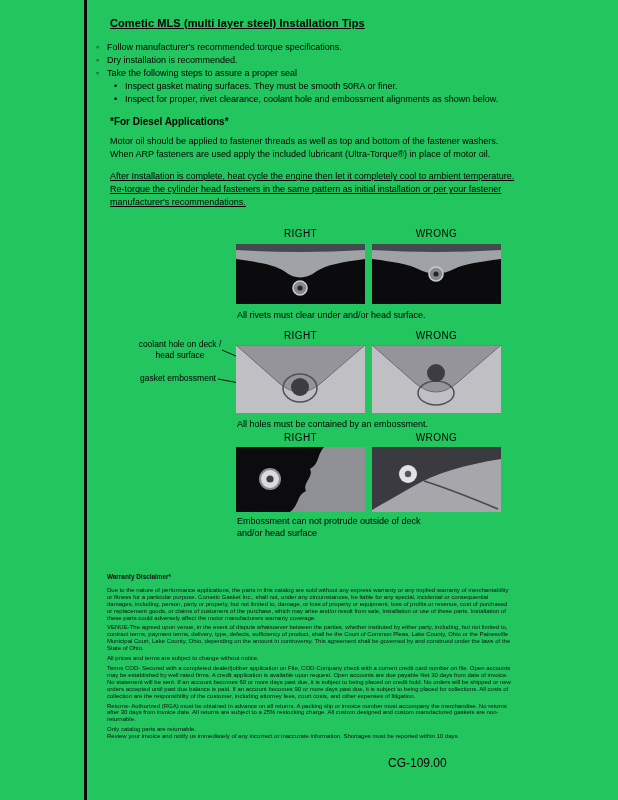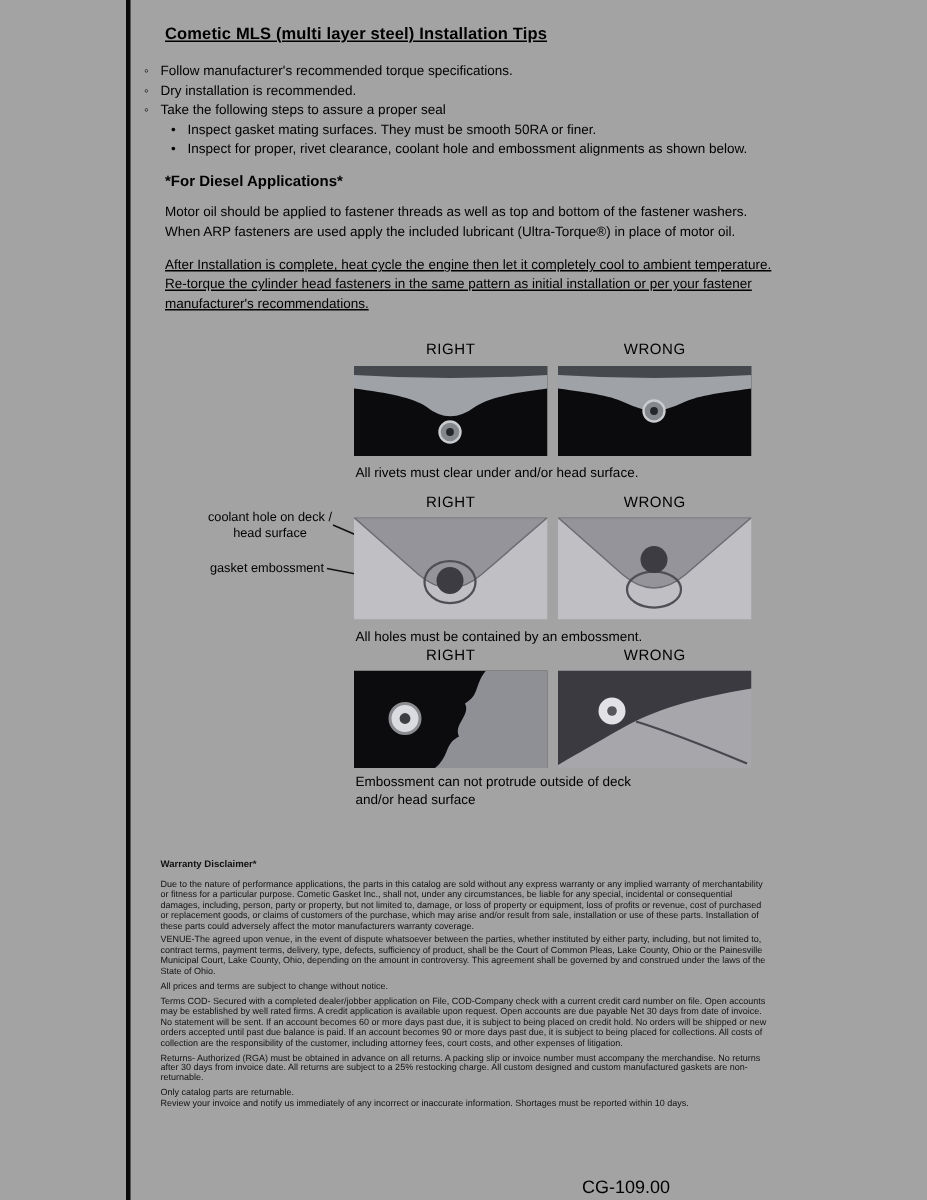--- a/index.html
+++ b/index.html
@@ -1,18 +1,18 @@
 <!DOCTYPE html>
 <html><head>
 <meta charset="utf-8">
 <style>
   * { margin:0; padding:0; box-sizing:border-box; }
   html,body { background:#ffffff; }
   body { font-family:"Liberation Sans", sans-serif; color:#000; }
-  .page { position:relative; width:618px; height:800px; background:#a3a3a3; overflow:hidden; margin:0 auto; }
+  .page { position:relative; width:618px; height:800px; background:#22c55e; overflow:hidden; margin:0 auto; }
   .left-rule { position:absolute; left:84px; top:0; width:3px; height:800px; background:#0a0a0a; }
 
   .title { position:absolute; left:110px; top:17px; font-size:11px; font-weight:bold; text-decoration:underline; letter-spacing:.1px; }
 
   .tips { position:absolute; left:96px; top:41px; list-style:none; font-size:9px; line-height:13px; }
   .tips li { position:relative; padding-left:11px; white-space:nowrap; }
   .tips li::before { content:"◦"; position:absolute; left:0; top:0; font-size:9px; }
   .tips li.sub { margin-left:18px; }
   .tips li.sub::before { content:"•"; }
 
@@ -36,21 +36,21 @@
   .col-l { left:236px; } .col-r { left:372px; }
 
   .callout1 { position:absolute; left:136px; top:339px; width:88px; font-size:8.5px; line-height:11px; text-align:center; }
   .callout2 { position:absolute; left:118px; top:373px; width:98px; font-size:8.5px; text-align:right; }
   .callout-lines { position:absolute; left:208px; top:342px; width:95px; height:60px; pointer-events:none; }
 
   .disclaimer { position:absolute; left:107px; top:574px; width:406px; font-size:6px; line-height:6.9px; color:#111; }
   .disclaimer .dh { font-size:6.4px; font-weight:bold; margin-bottom:6px; }
   .disclaimer p { margin-bottom:3px; }
 
-  .footer-code { position:absolute; left:388px; top:756px; font-size:12px;margin-top:28px; }
+  .footer-code { position:absolute; left:388px; top:756px; font-size:12px; }
 </style>
 </head>
 <body>
 
 <div class="page">
   <div class="left-rule"></div>
 
   <h1 class="title">Cometic MLS (multi layer steel) Installation Tips</h1>
 
   <ul class="tips">

